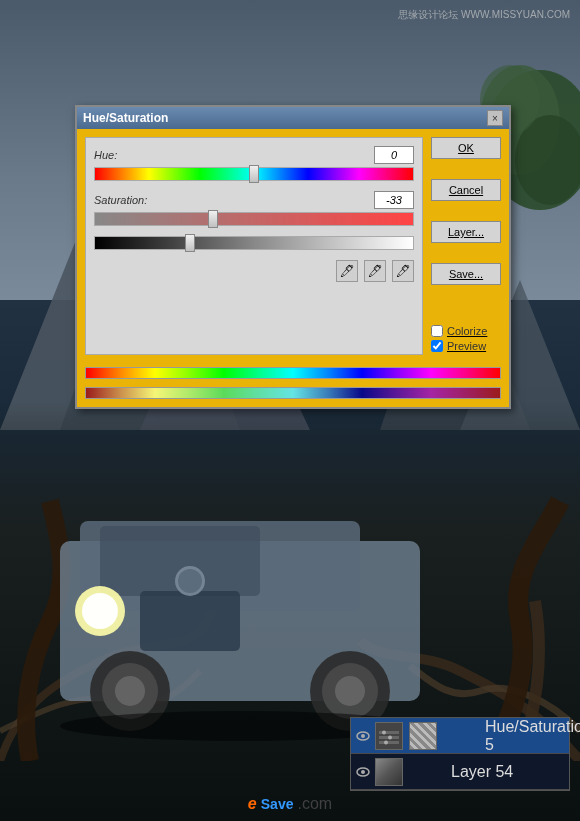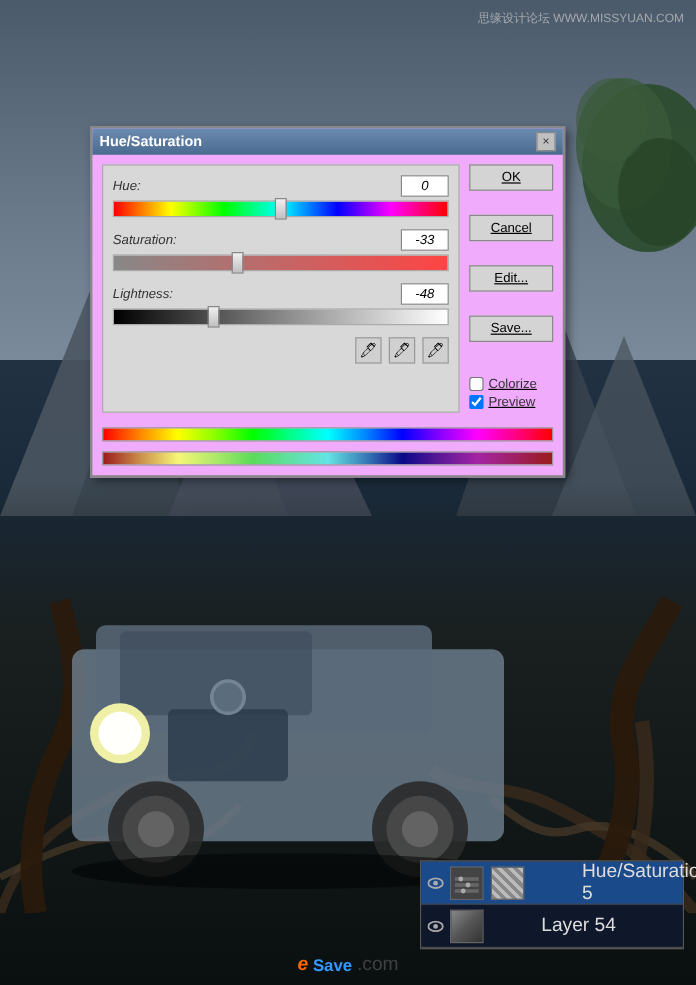--- a/index.html
+++ b/index.html
@@ -137,22 +137,22 @@
       font-size: 16px;
       flex: 1;
       padding-left: 44px;
     }
 
     
     .dialog {
       position: absolute;
       top: 105px;
       left: 75px;
-      width: 396px;
-      background: #f0abfc;
+      width: 436px;
+      background: #eab308;
       border: 2px solid #888;
       box-shadow: 3px 3px 8px rgba(0,0,0,0.5);
     }
 
     .dialog-titlebar {
       background: linear-gradient(180deg, #6a8ab0 0%, #4a6a90 100%);
       color: white;
       padding: 3px 6px;
       display: flex;
       align-items: center;
@@ -454,24 +454,20 @@
         <div class="slider-label-row">
           <span class="slider-label">Saturation:</span>
           <div class="slider-value">-33</div>
         </div>
         <div class="slider-track" style="background:linear-gradient(to right,#888888,#ff4444);position:relative;height:14px;border:1px solid #aaa;">
           <div class="slider-thumb" style="left:37%;"></div>
         </div>
       </div>
 
       <div class="slider-row">
-        <div class="slider-label-row">
-          <span class="slider-label">Lightness:</span>
-          <div class="slider-value">-48</div>
-        </div>
         <div class="slider-track" style="background:linear-gradient(to right,#000,#888,#fff);position:relative;height:14px;border:1px solid #aaa;">
           <div class="slider-thumb" style="left:30%;"></div>
         </div>
       </div>
 
       <div class="eyedropper-row">
         <div class="eyedropper-btn" title="Eyedropper">
           <span>🖊</span>
         </div>
         <div class="eyedropper-btn" title="Add to Sample">
@@ -479,24 +475,24 @@
         </div>
         <div class="eyedropper-btn" title="Subtract from Sample">
           <span>🖊</span>
         </div>
       </div>
     </div>
 
     <div class="dialog-buttons">
       <div class="dialog-btn">OK</div>
       <div class="dialog-btn">Cancel</div>
-      <div class="dialog-btn">Edit...</div>
+      <div class="dialog-btn">Layer...</div>
       <div class="dialog-btn">Save...</div>
 
-      <div style="margin-top:9px;">
+      <div style="margin-top:20px;">
         <div class="checkbox-row">
           <input type="checkbox" id="colorize-cb" style="">
           <label class="checkbox-label" for="colorize-cb">Colorize</label>
         </div>
         <div class="checkbox-row">
           <input type="checkbox" id="preview-cb" checked="" style="">
           <label class="checkbox-label" for="preview-cb">Preview</label>
         </div>
       </div>
     </div>

